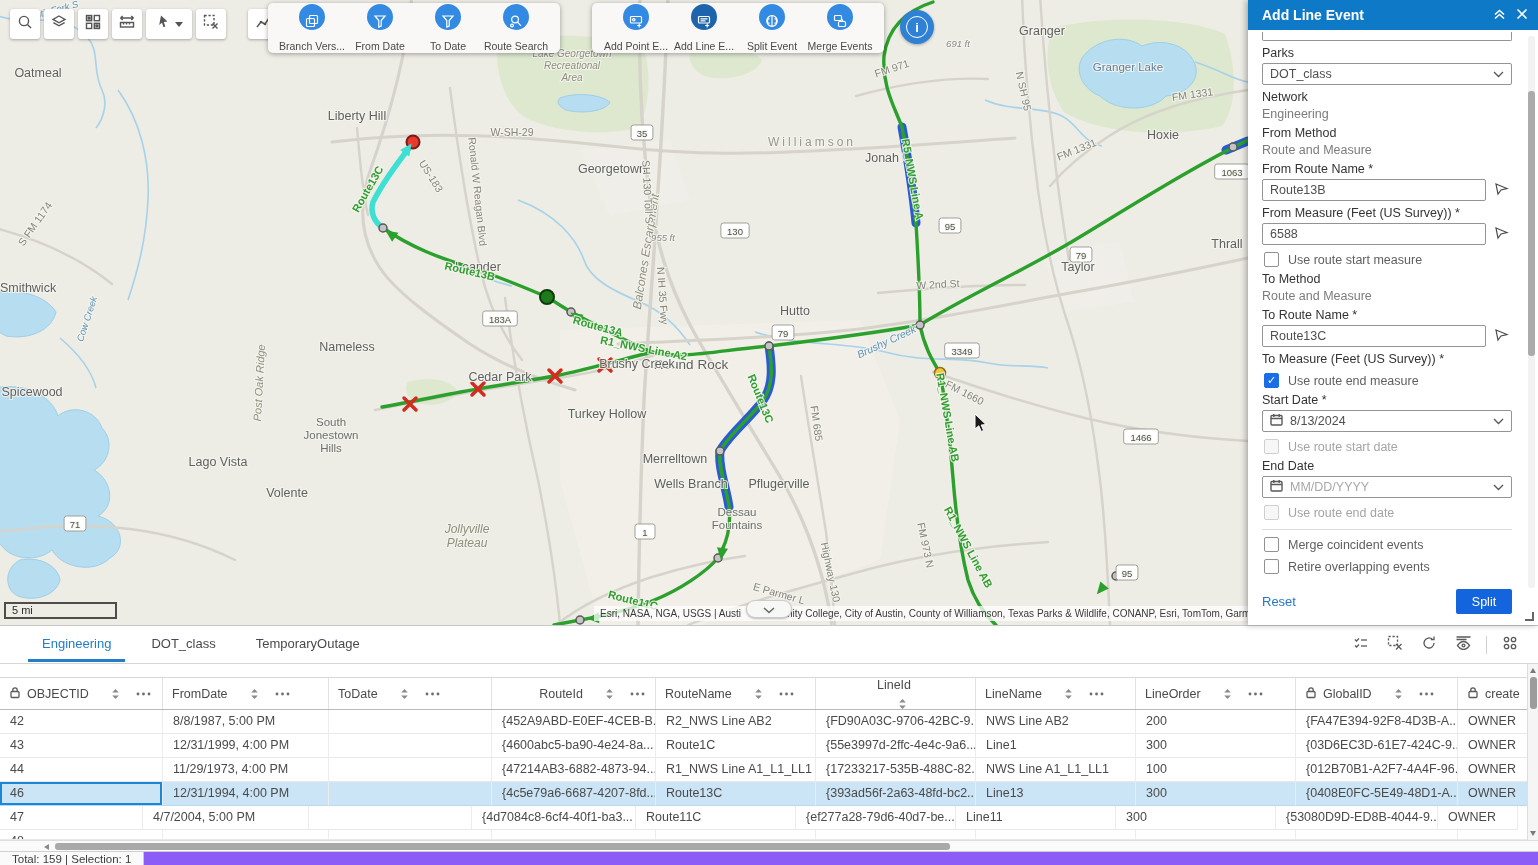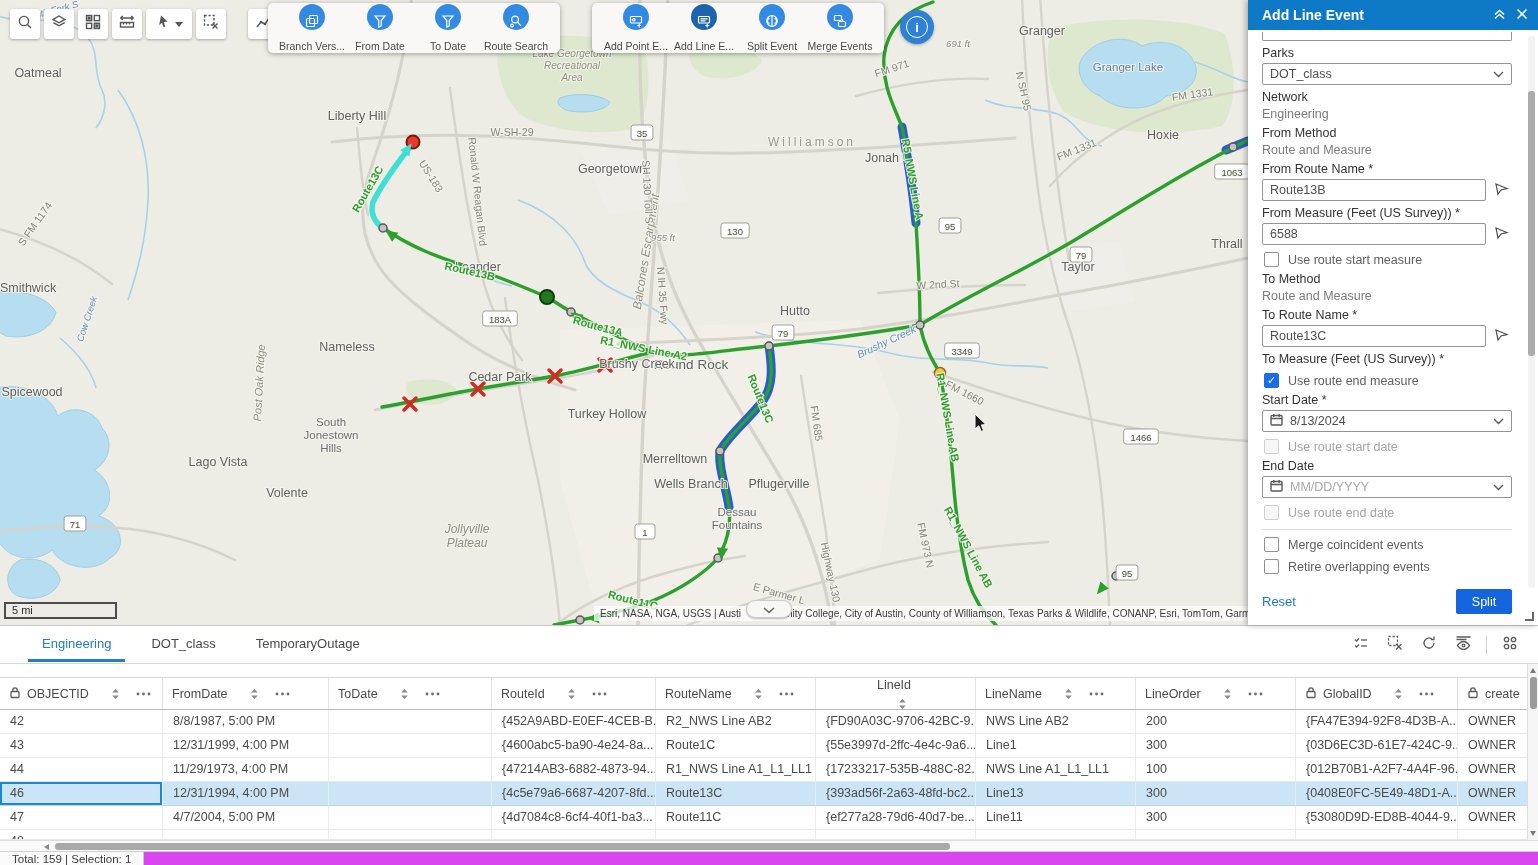--- a/index.html
+++ b/index.html
@@ -105,21 +105,21 @@
   .tr.selected .td{background:#cce5f6;border-bottom-color:#b9d9ee;}
   .tr.selected .td:first-child{box-shadow:inset 0 0 0 2px #1b87d6;}
   #vscroll{position:absolute;right:0;top:38px;width:11px;height:176px;background:#f5f5f5;border-left:1px solid #ddd;}
   #vscroll .thumb{position:absolute;left:2px;top:13px;width:7px;height:32px;background:#9c9c9c;border-radius:3px;}
   .varrow{position:absolute;left:2px;width:0;height:0;border-left:3.5px solid transparent;border-right:3.5px solid transparent;}
   .varrow.up{top:4px;border-bottom:5px solid #7a7a7a;}
   .varrow.down{bottom:4px;border-top:5px solid #7a7a7a;}
   #hscroll{position:absolute;left:0;top:214px;width:1538px;height:11px;background:#fafafa;border-top:1px solid #ddd;}
   #hthumb{position:absolute;left:55px;top:2px;width:895px;height:7px;background:#a9a9a9;border-radius:3px;}
   .harrow{position:absolute;left:44px;top:3px;width:0;height:0;border-top:3.5px solid transparent;border-bottom:3.5px solid transparent;border-right:5px solid #8a8a8a;}
-  #statusbar{position:absolute;left:0;top:225px;width:1538px;height:15px;background:#d946ef;border-top:1px solid #cfcfcf;display:flex;}
+  #statusbar{position:absolute;left:0;top:225px;width:1538px;height:15px;background:#8b5cf6;border-top:1px solid #cfcfcf;display:flex;}
   .statusbox{background:#fafafa;border-right:1px solid #c9c9c9;font-size:11.5px;color:#3c3c3c;
     padding:0 12px;line-height:14px;}
 </style>
 </head>
 <body>
 
 <div id="map">
   <svg id="map-svg" width="1248" height="625">
 
     <path d="M560,330 L860,320 L900,420 L880,560 L700,625 L600,625 L560,480 Z" fill="#f2f0ea" opacity=".8"></path>
@@ -656,21 +656,21 @@
             </svg>
           </span>
           <span class="dots">
             <svg width="15" height="4">
               <circle cx="2" cy="2" r="1.4" fill="#6b6b6b"></circle>
               <circle cx="7.5" cy="2" r="1.4" fill="#6b6b6b"></circle>
               <circle cx="13" cy="2" r="1.4" fill="#6b6b6b"></circle>
             </svg>
           </span>
         </div>
-        <div class="th" style="width: 164px;">
+        <div class="th" style="width: 164px; justify-content: flex-end;">
           <span class="hl">RouteId</span>
           <span class="sort">
             <svg width="9" height="12">
               <path d="M4.5 1 L7.8 4.5 L1.2 4.5 Z" fill="#8a8a8a"></path>
               <path d="M4.5 11 L1.2 7.5 L7.8 7.5 Z" fill="#8a8a8a"></path>
             </svg>
           </span>
           <span class="dots">
             <svg width="15" height="4">
               <circle cx="2" cy="2" r="1.4" fill="#6b6b6b"></circle>
@@ -815,21 +815,21 @@
         <div class="td" style="width: 163px;"></div>
         <div class="td" style="width: 164px;">{4c5e79a6-6687-4207-8fd...</div>
         <div class="td" style="width: 160px;">Route13C</div>
         <div class="td" style="width: 160px;">{393ad56f-2a63-48fd-bc2...</div>
         <div class="td" style="width: 160px;">Line13</div>
         <div class="td" style="width: 160px;">300</div>
         <div class="td" style="width: 162px;">{0408E0FC-5E49-48D1-A...</div>
         <div class="td" style="width: 80px;">OWNER</div>
       </div>
       <div class="tr">
-        <div class="td" style="width: 163px;">47</div>
+        <div class="td" style="width: 143px;">47</div>
         <div class="td" style="width: 166px;">4/7/2004, 5:00 PM</div>
         <div class="td" style="width: 163px;"></div>
         <div class="td" style="width: 164px;">{4d7084c8-6cf4-40f1-ba3...</div>
         <div class="td" style="width: 160px;">Route11C</div>
         <div class="td" style="width: 160px;">{ef277a28-79d6-40d7-be...</div>
         <div class="td" style="width: 160px;">Line11</div>
         <div class="td" style="width: 160px;">300</div>
         <div class="td" style="width: 162px;">{53080D9D-ED8B-4044-9...</div>
         <div class="td" style="width: 80px;">OWNER</div>
       </div>

